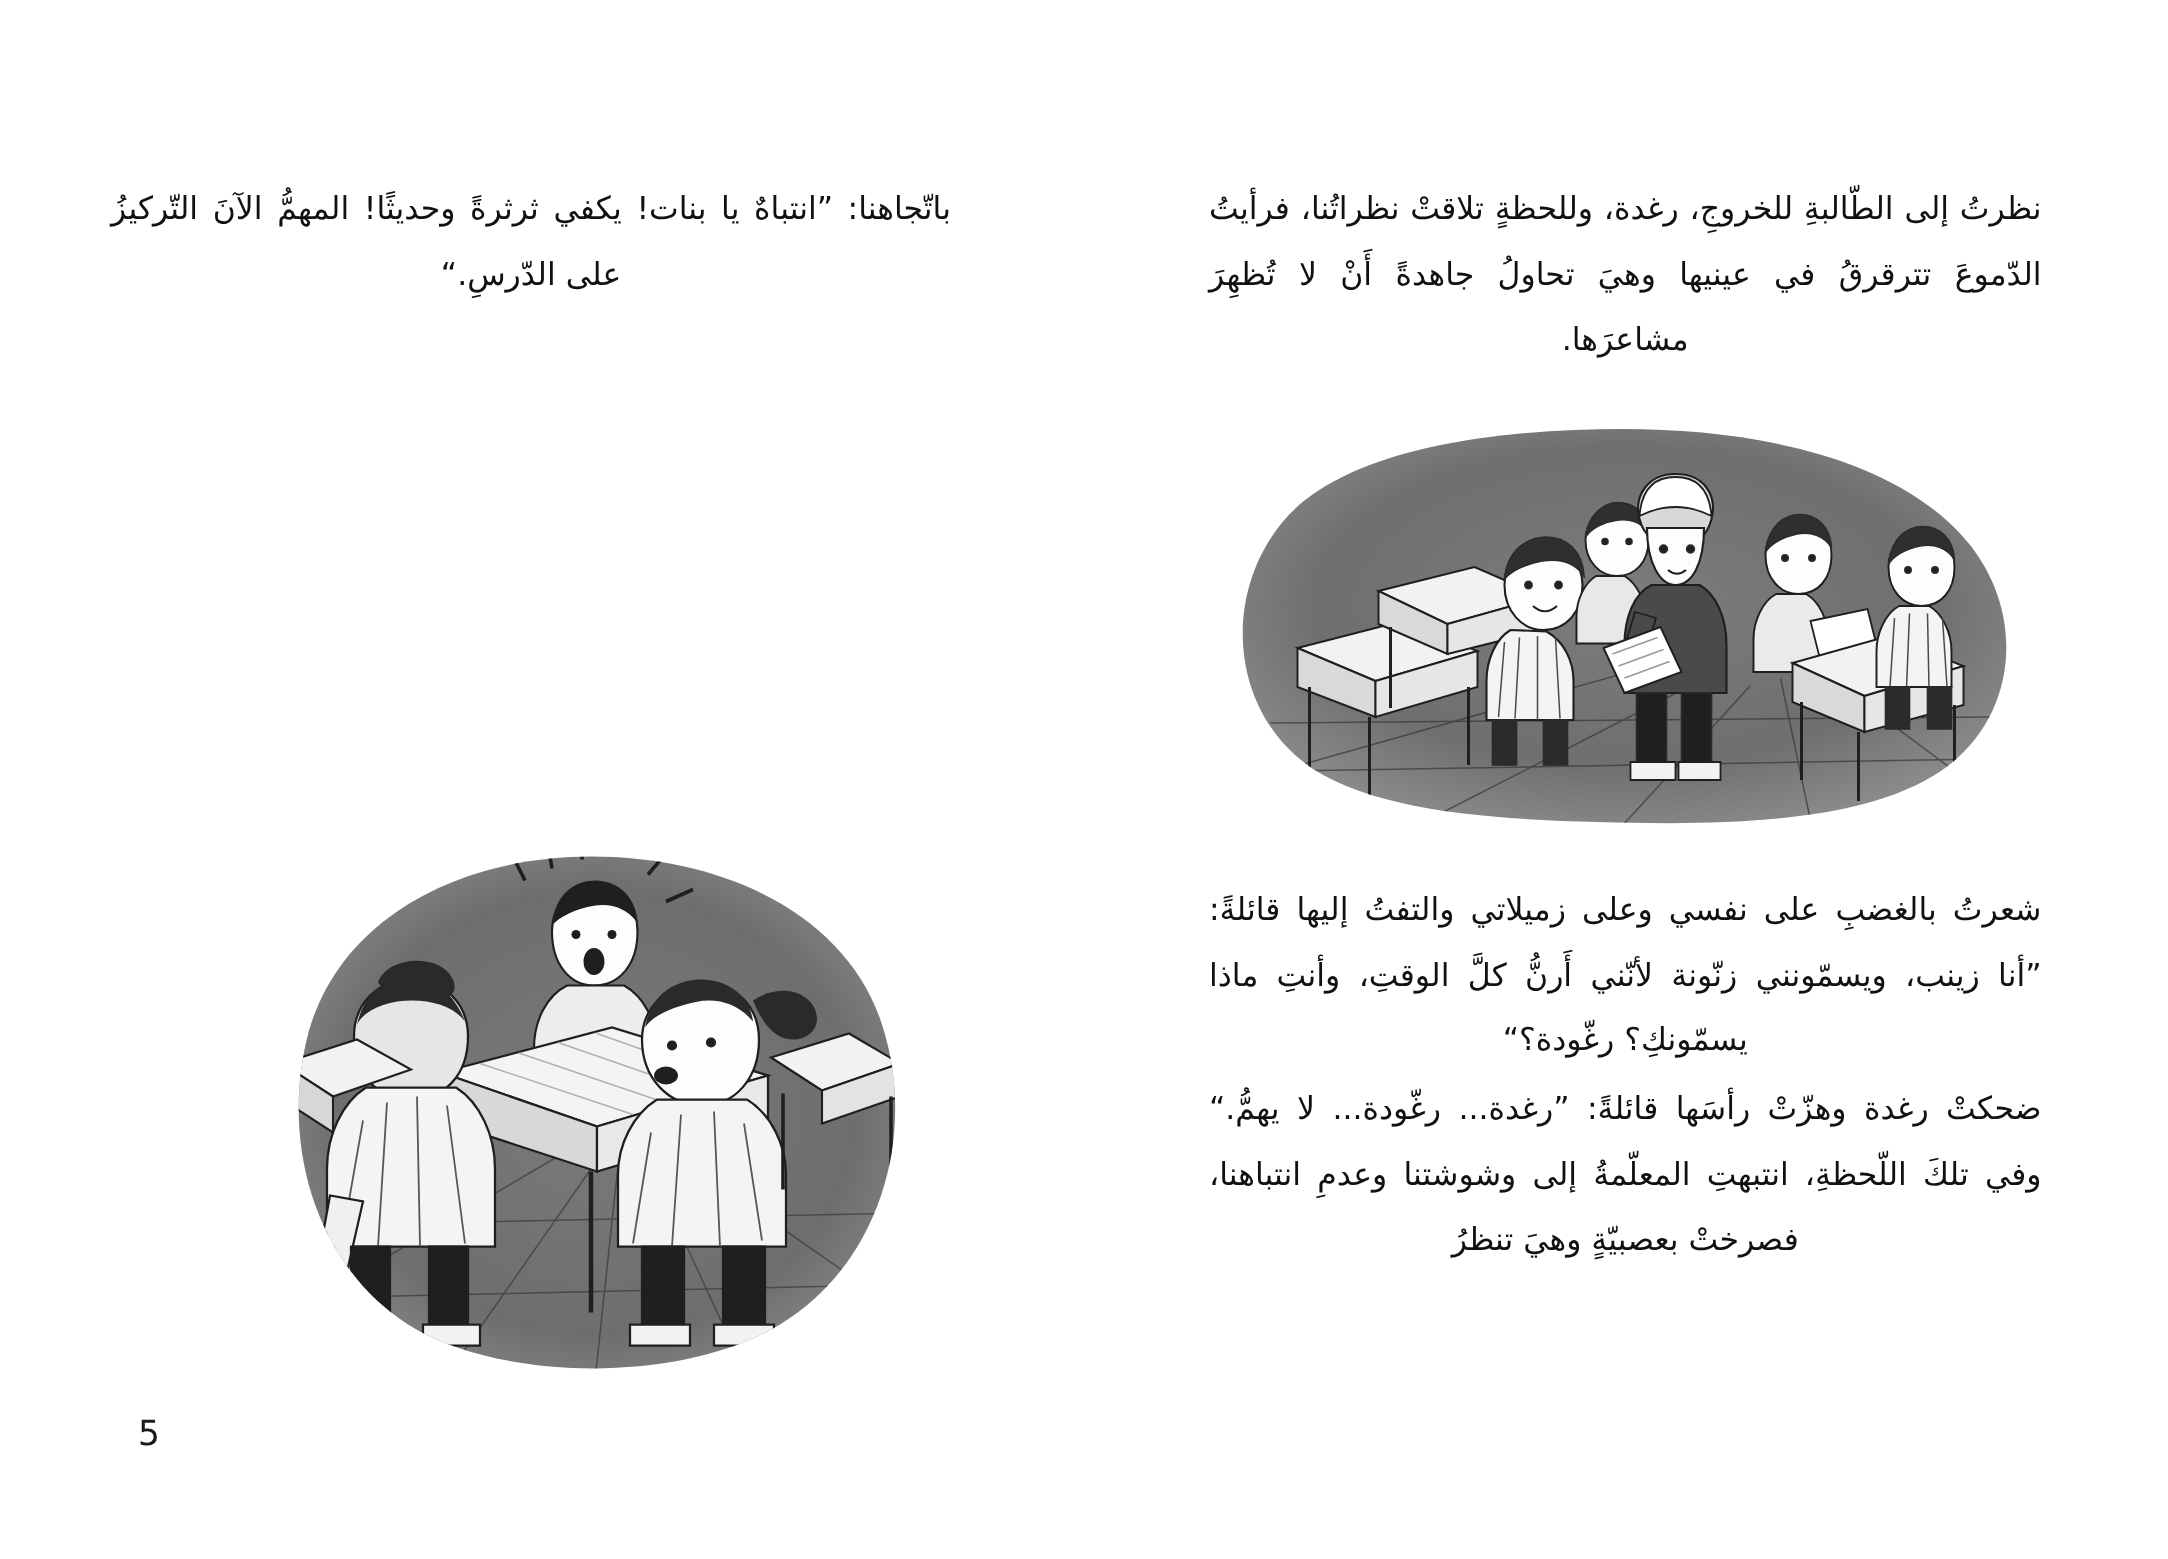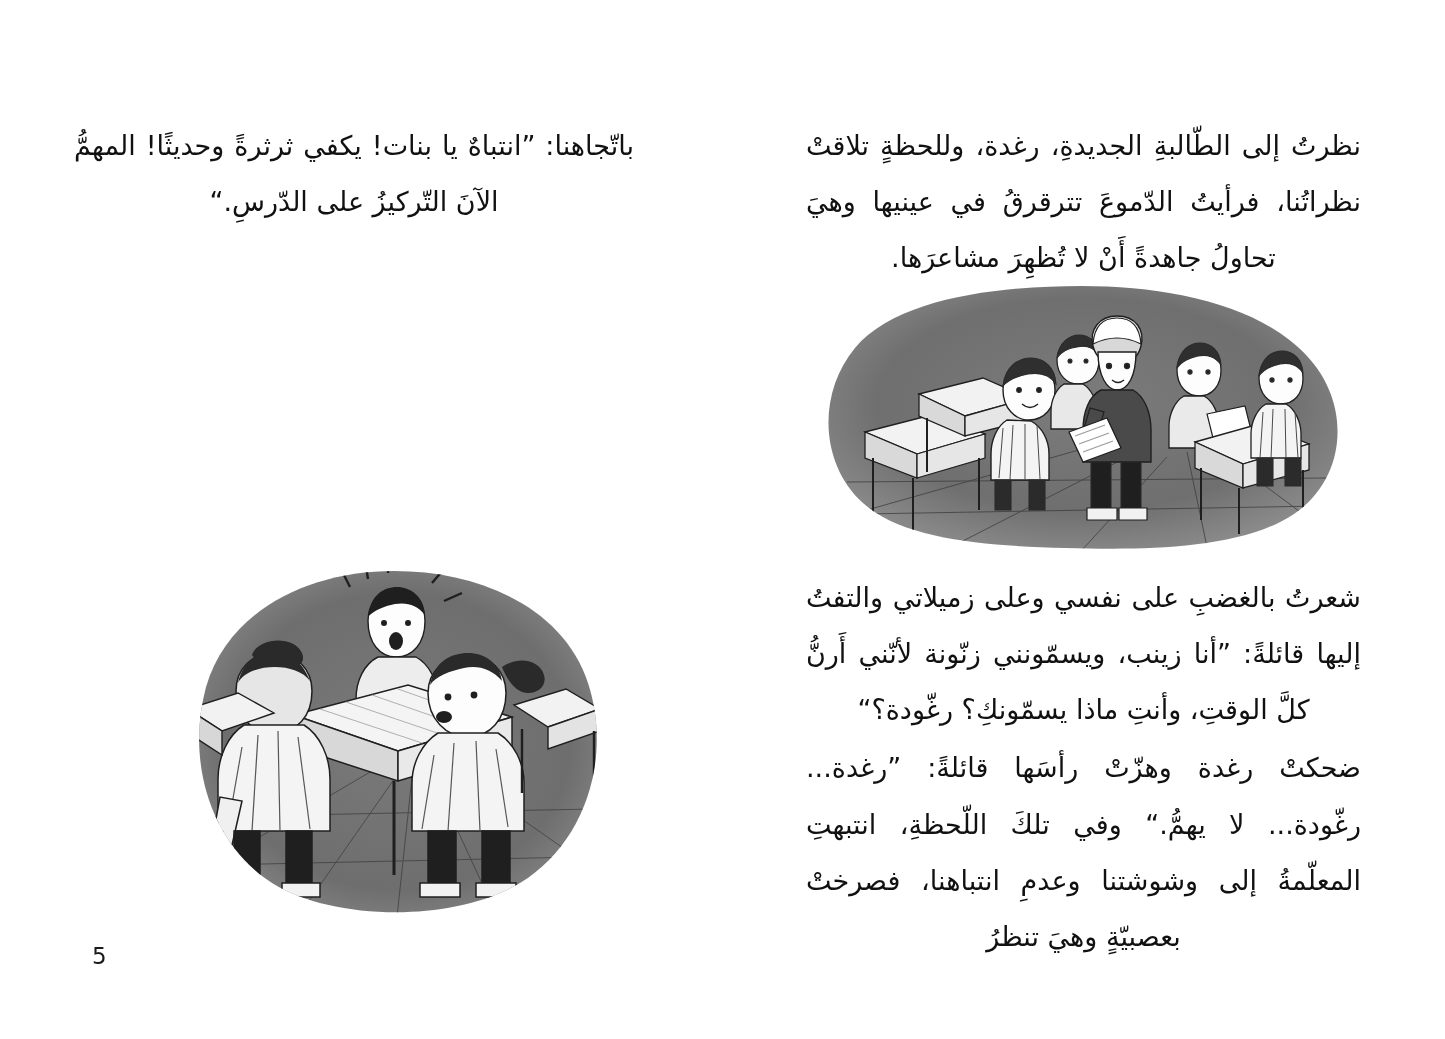--- a/index.html
+++ b/index.html
@@ -24,40 +24,40 @@
   }
   .page-right { right: 0; }
   .page-left  { left: 0; }
 
   .text-col {
     position: absolute;
     direction: rtl;
     text-align: justify;
     text-align-last: center;
     font-family: "DejaVu Sans", sans-serif;
-    font-size: 27px;
+    font-size: 21px;
     line-height: 2.08;
     color: #111111;
   }
 
   
   .r-block-1 {
     top: 118px;
     right: 84px;
     width: 555px;
   }
   .r-illo {
     position: absolute;
     top: 282px;
     right: 88px;
     width: 550px;
     height: 270px;
   }
   .r-block-2 {
-    top: 570px;
+    top: 585px;
     right: 84px;
     width: 555px;
     margin-left: 14px;
   }
 
   
   .l-block-1 {
     top: 118px;
     right: 88px;
     width: 560px;
@@ -90,21 +90,21 @@
   .illo-svg { display: block; width: 100%; height: 100%; }
 </style>
 </head>
 <body>
 
 <div class="page-spread">
 
   <div class="page page-right">
 
     <div class="text-col r-block-1">
-      <p class="para">نظرتُ إلى الطّالبةِ الجديدةِ، رغدة، وللحظةٍ تلاقتْ نظراتُنا، فرأيتُ الدّموعَ تترقرقُ في عينيها وهيَ تحاولُ جاهدةً أَنْ لا تُظهِرَ مشاعرَها.</p>
+      <p class="para">نظرتُ إلى الطّالبةِ للخروجِ، رغدة، وللحظةٍ تلاقتْ نظراتُنا، فرأيتُ الدّموعَ تترقرقُ في عينيها وهيَ تحاولُ جاهدةً أَنْ لا تُظهِرَ مشاعرَها.</p>
     </div>
 
     <div class="r-illo">
       <svg class="illo-svg" viewBox="0 0 550 270" xmlns="http://www.w3.org/2000/svg" aria-hidden="true">
         <defs>
           <radialGradient id="blobGradA" cx="50%" cy="45%" r="62%">
             <stop offset="0%" stop-color="#7c7c7c"></stop>
             <stop offset="65%" stop-color="#6f6f6f"></stop>
             <stop offset="100%" stop-color="#8f8f8f"></stop>
           </radialGradient>

